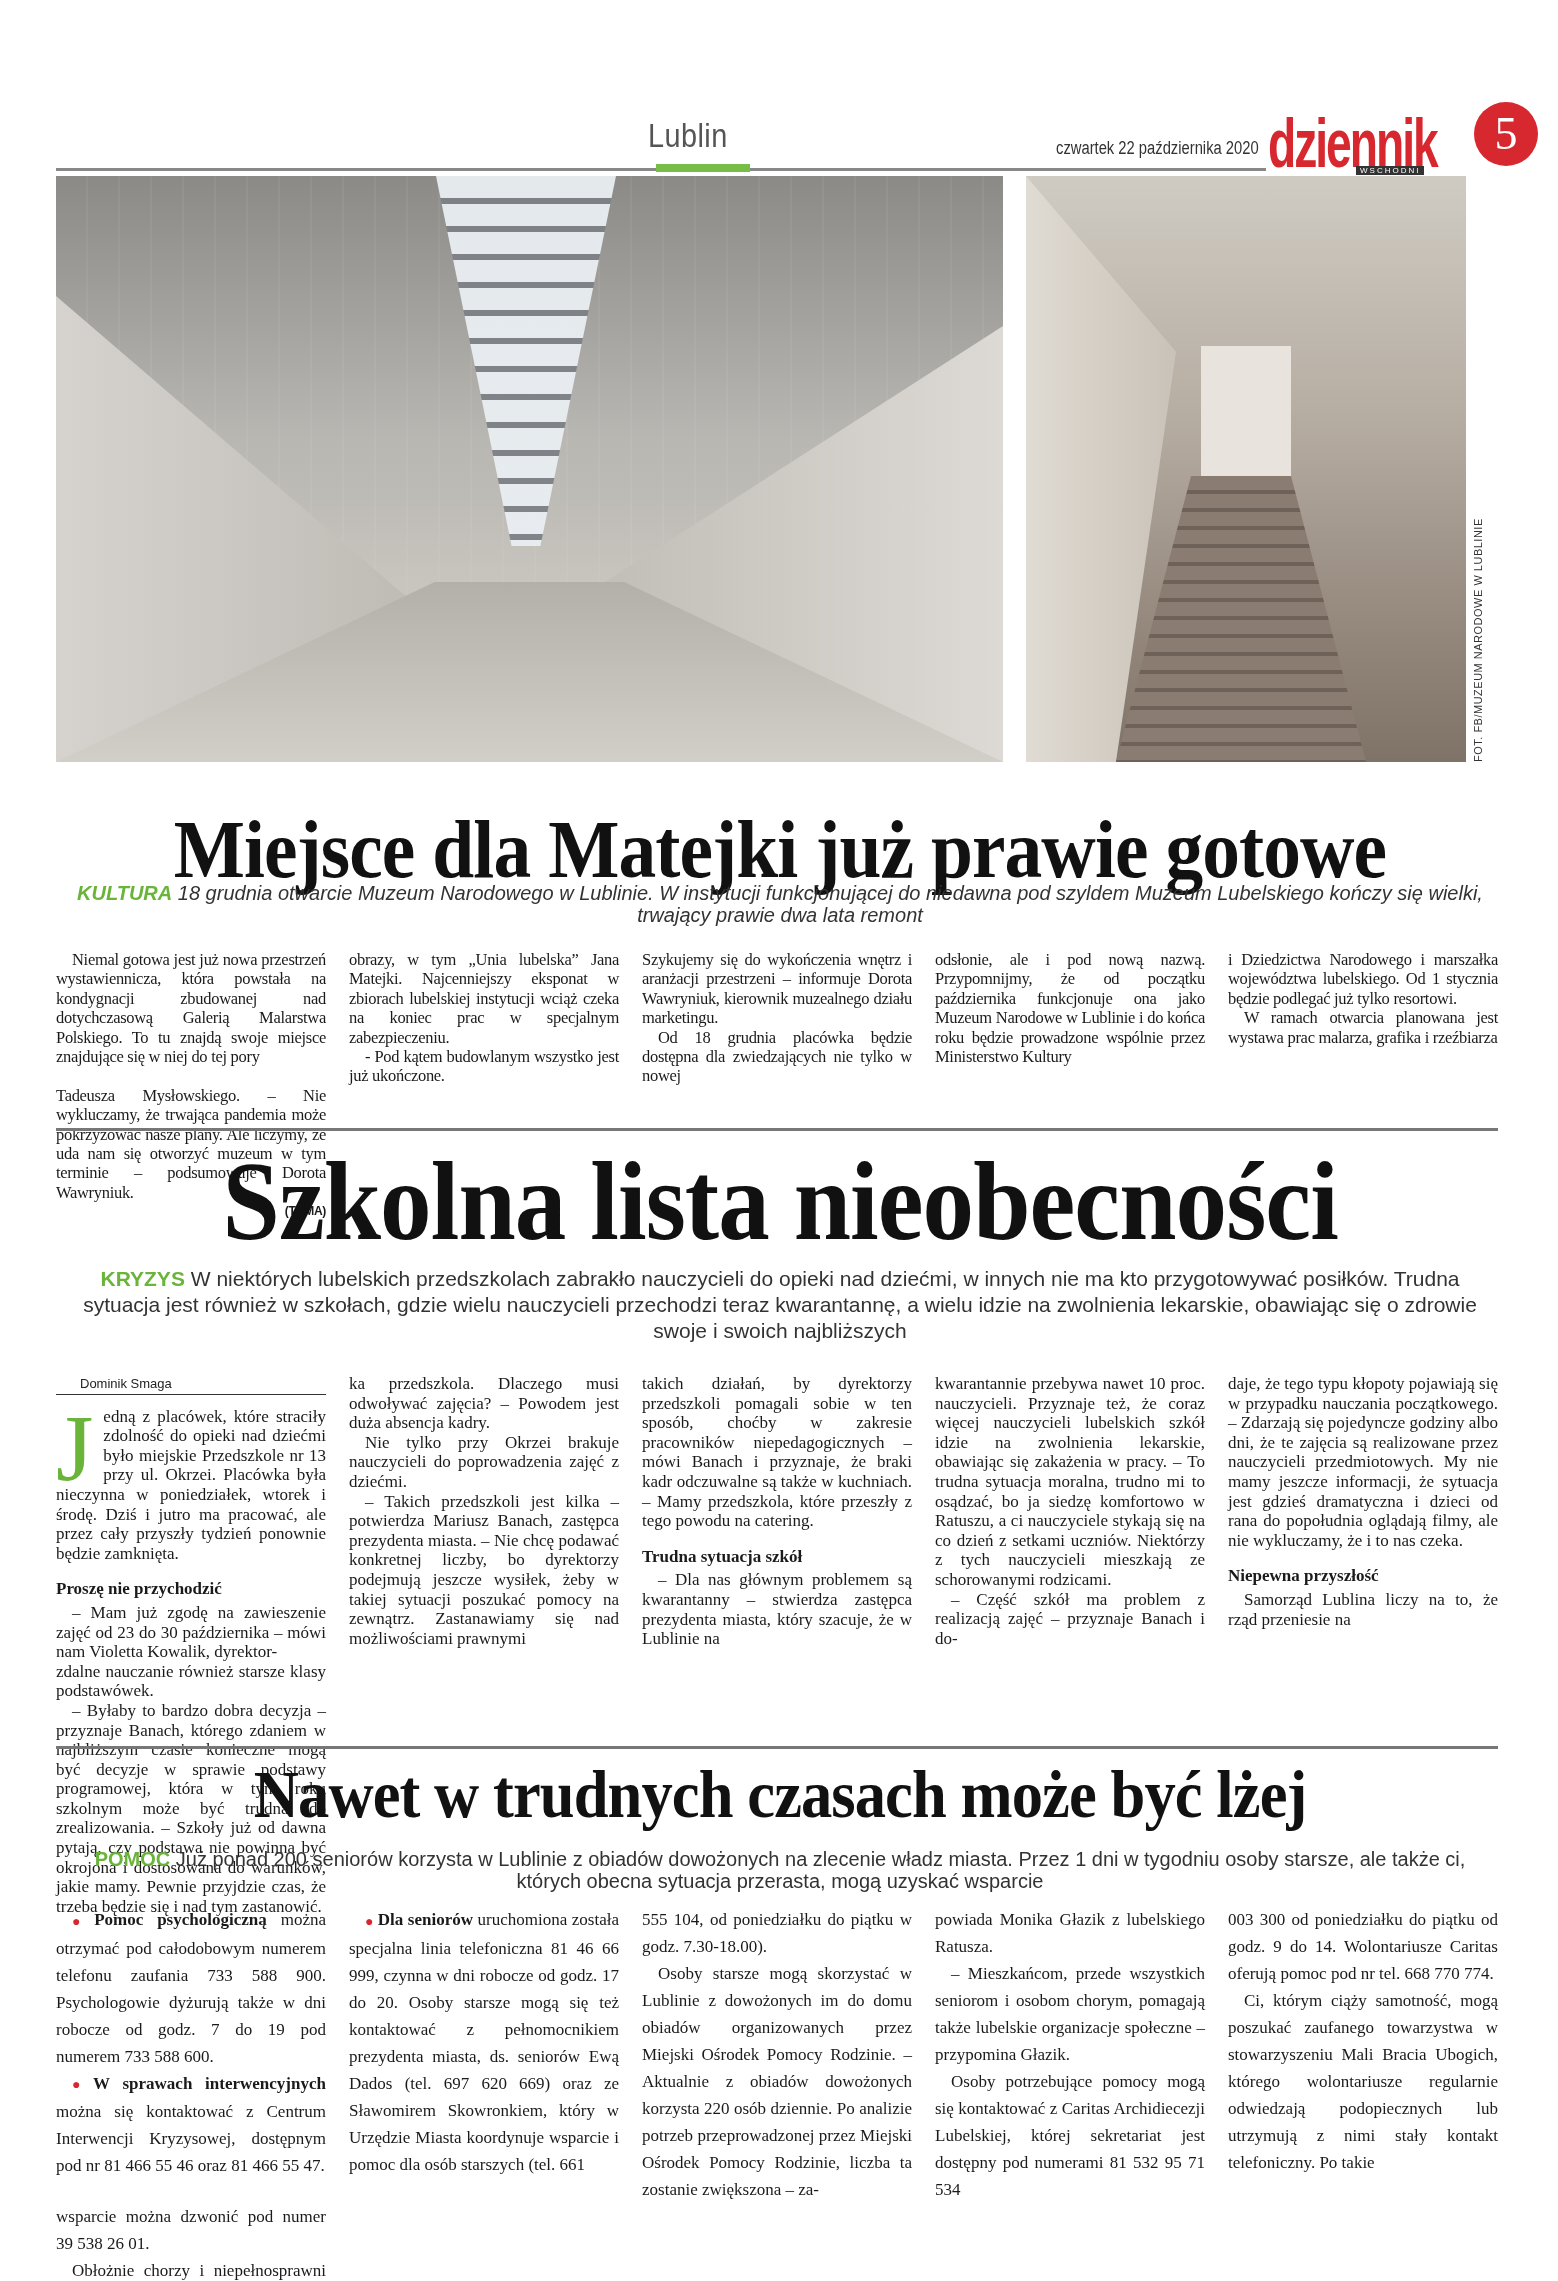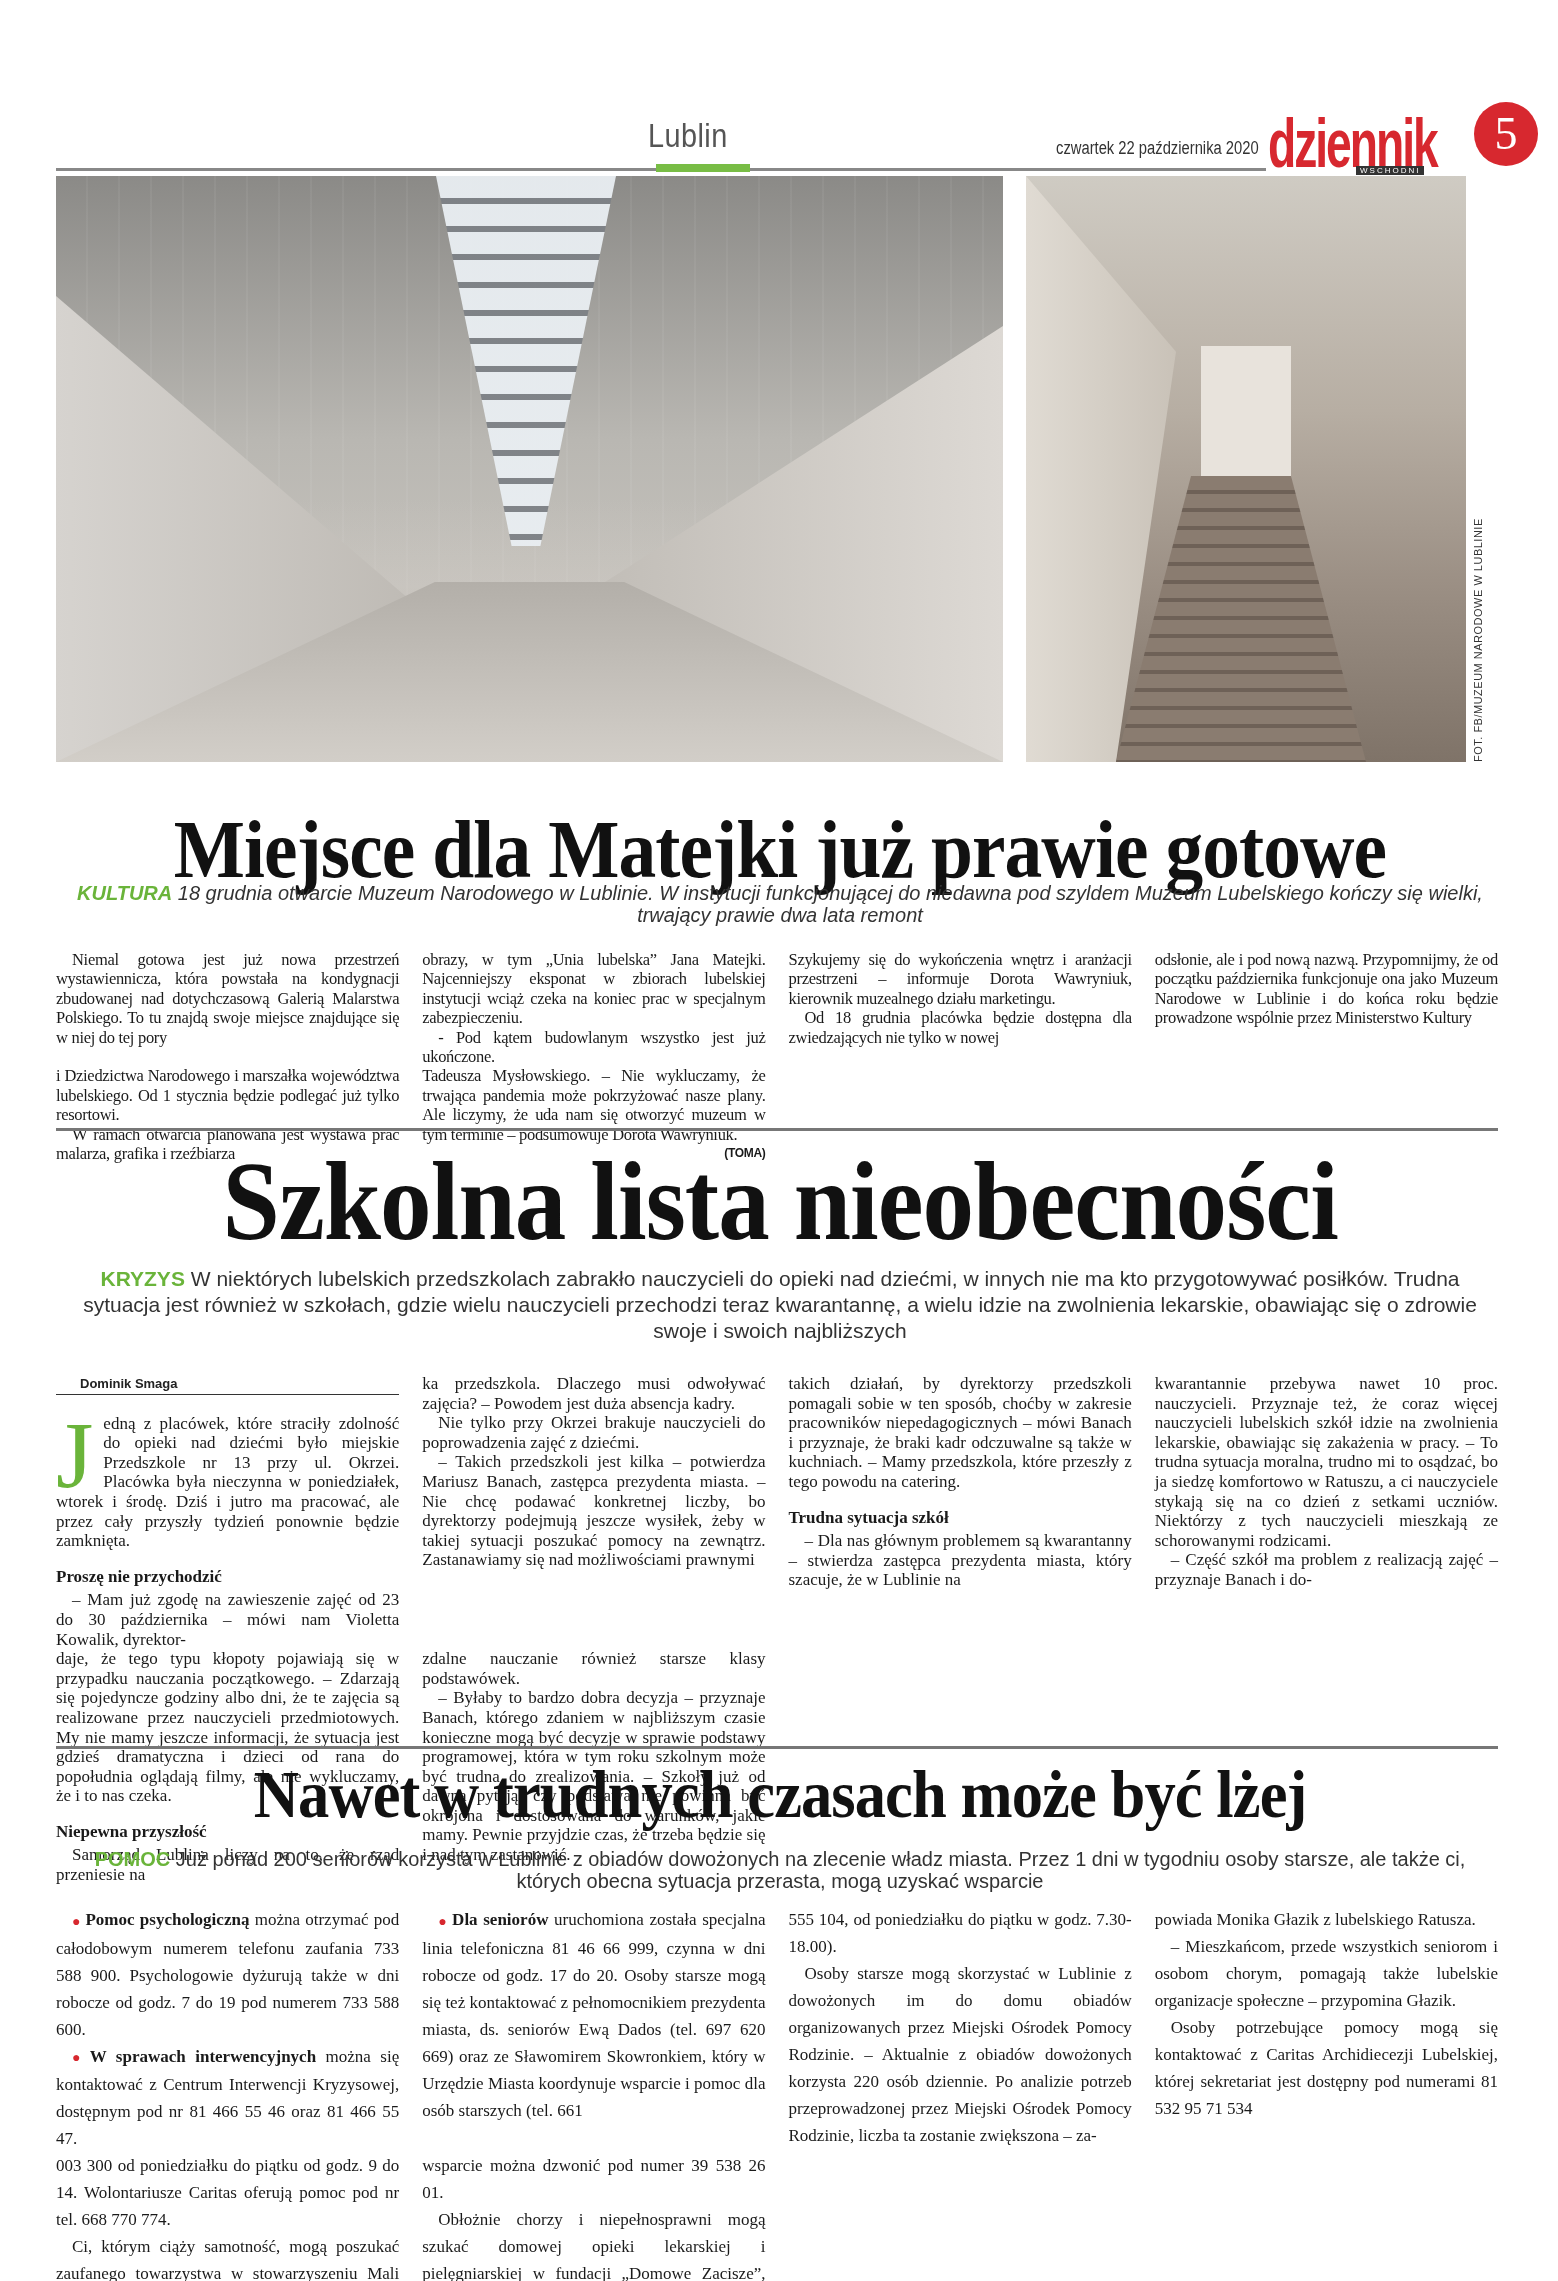--- a/index.html
+++ b/index.html
@@ -47,31 +47,31 @@
 
   .lede { position:absolute; left:60px; width:1440px; text-align:center; font-family:"Liberation Sans", sans-serif; color:#333; }
   .lede .tag { color:#6ab43a; font-weight:700; }
   .lede1 { top:882px; font-size:20px; line-height:22px;font-style:italic; }
   .lede2 { top:1266px; font-size:21px; line-height:26px; }
   .lede3 { top:1848px; font-size:20px; line-height:22px; }
 
   .hrule { position:absolute; left:56px; width:1442px; height:3px; background:#777; }
 
   
-  .cols { position:absolute; left:56px; width:1442px; display:grid; grid-template-columns:repeat(4, 1fr); column-gap:23px; }
+  .cols { position:absolute; left:56px; width:1442px; display:grid; grid-template-columns:repeat(5, 1fr); column-gap:23px; }
   .col { font-family:"Liberation Serif", serif; color:#1a1a1a; text-align:justify; hyphens:manual; }
   .cols1 { top:950px; font-size:16.5px; line-height:19.4px; }
   .cols1 .col { letter-spacing:-0.3px; }
   .cols2 { top:1374px; font-size:17px; line-height:19.6px; }
   .cols3 { top:1906px; font-size:17px; line-height:27px; }
   .col p { margin:0; text-indent:16px; }
   .col p.noindent { text-indent:0; }
   .col h4 { margin:16px 0 4px 0; font-family:"Liberation Serif", serif; font-size:17px; font-weight:700; }
   .sig { float:right; font-family:"Liberation Sans", sans-serif; font-weight:700; font-size:12px; }
-  .byline { font-family:"Liberation Sans", sans-serif; font-size:13px; color:#222; border-bottom:1px solid #333; padding-left:24px; margin-bottom:19px;font-weight:bold; }
+  .byline { font-family:"Liberation Sans", sans-serif; font-size:13px; color:#222; border-bottom:1px solid #333; padding-left:24px; margin-bottom:12px; }
   .dropcap { float:left; font-family:"Liberation Serif", serif; font-size:96px; line-height:80px; color:#6ab43a; margin:2px 10px -6px 0; }
   .bullet { color:#d7282f; font-size:14px; vertical-align:middle; margin-right:4px; }
   .bold { font-weight:700; }
 </style>
 </head>
 <body>
 
 <div class="masthead">
   <div class="section-name">Lublin</div>
   <div class="rule-top"></div>

